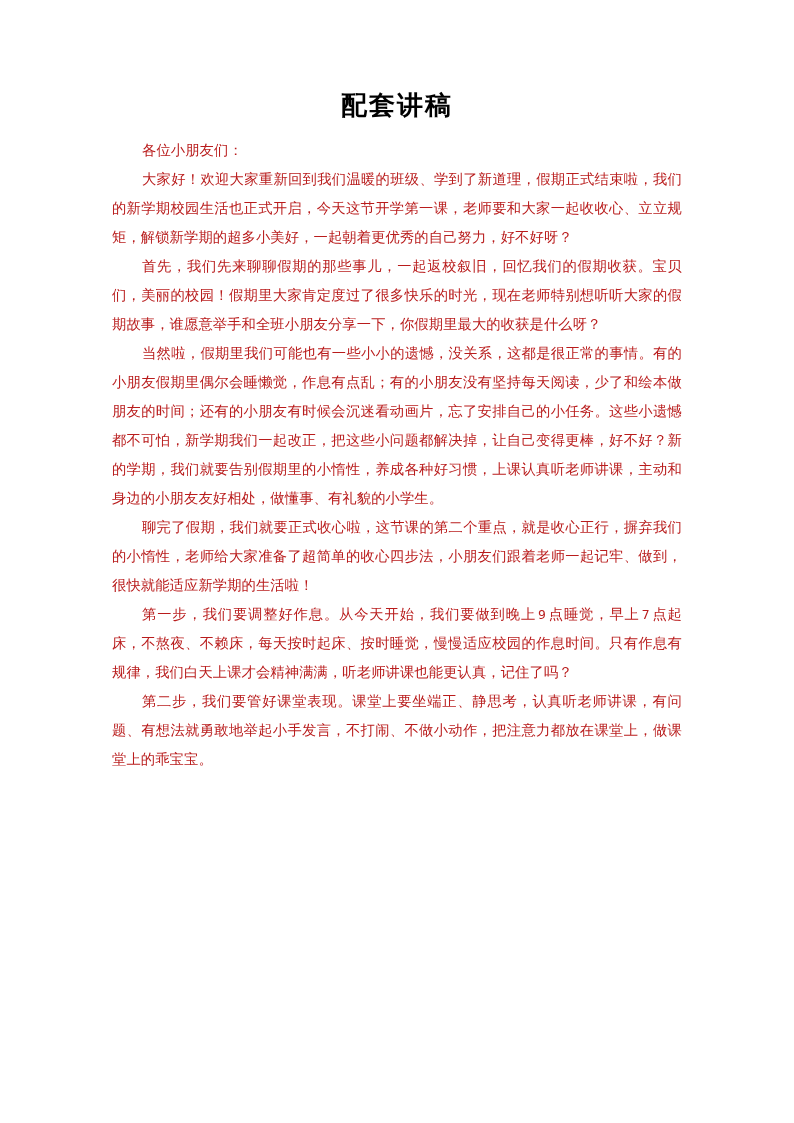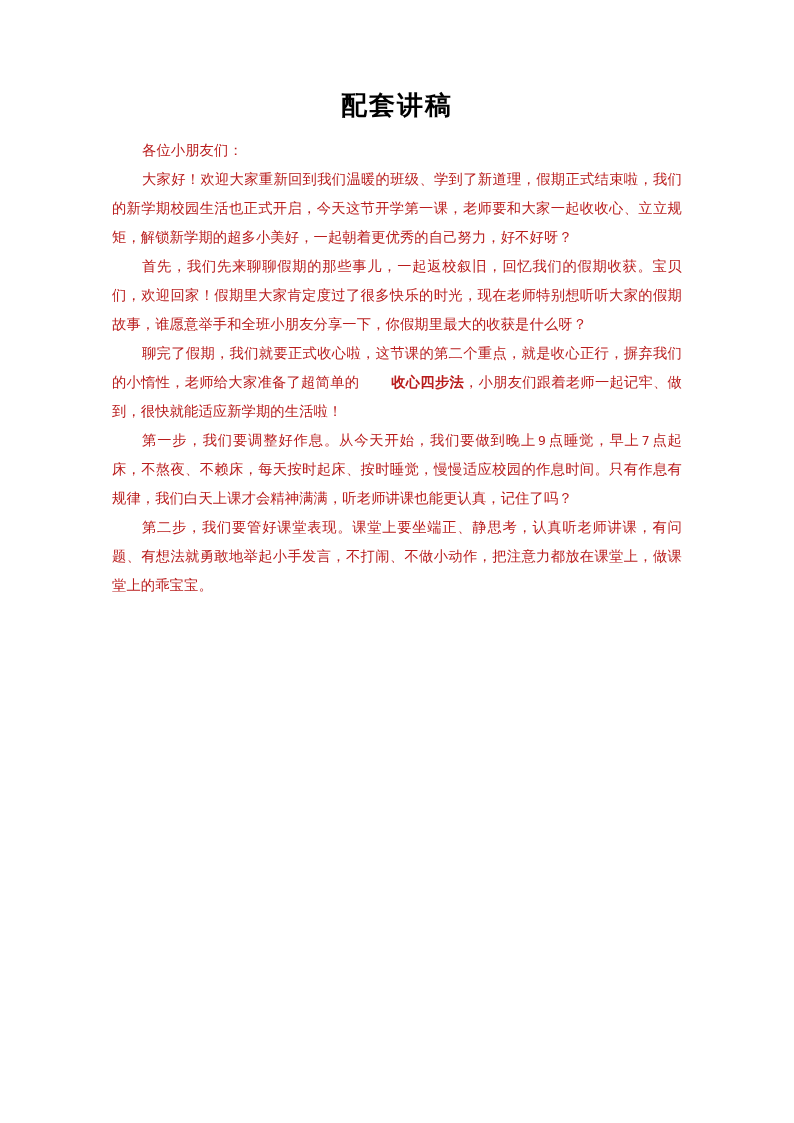--- a/index.html
+++ b/index.html
@@ -55,45 +55,45 @@
 
   .para.indent {
     text-indent: 30px;
   }
 
   .para.salutation {
     text-indent: 30px;
   }
 
   .emph {
-    font-weight: bold;
-    padding-left: 32px;
+    font-weight: normal;
   }
 
   .num {
     font-family: "DejaVu Sans Mono", "Liberation Mono", monospace;
     font-size: 13px;
     padding: 0 2px;
   }
 </style>
 </head>
 <body>
 
 <div class="page">
   <div class="doc-body">
 
     <h1 class="doc-title">配套讲稿</h1>
 
     <p class="para salutation">各位小朋友们：</p>
 
     <p class="para indent">大家好！欢迎大家重新回到我们温暖的班级、学到了新道理，假期正式结束啦，我们的新学期校园生活也正式开启，今天这节开学第一课，老师要和大家一起收收心、立立规矩，解锁新学期的超多小美好，一起朝着更优秀的自己努力，好不好呀？</p>
 
-    <p class="para indent">首先，我们先来聊聊假期的那些事儿，一起返校叙旧，回忆我们的假期收获。宝贝们，欢迎回家！假期里大家肯定度过了很多快乐的时光，现在老师特别想听听大家的假期故事，谁愿意举手和全班小朋友分享一下，你假期里最大的收获是什么呀？</p>
+    <p class="para indent">首先，我们先来聊聊假期的那些事儿，一起返校叙旧，回忆我们的假期收获。宝贝们，美丽的校园！假期里大家肯定度过了很多快乐的时光，现在老师特别想听听大家的假期故事，谁愿意举手和全班小朋友分享一下，你假期里最大的收获是什么呀？</p>
 
 
+    <p class="para indent">当然啦，假期里我们可能也有一些小小的遗憾，没关系，这都是很正常的事情。有的小朋友假期里偶尔会睡懒觉，作息有点乱；有的小朋友没有坚持每天阅读，少了和绘本做朋友的时间；还有的小朋友有时候会沉迷看动画片，忘了安排自己的小任务。这些小遗憾都不可怕，新学期我们一起改正，把这些小问题都解决掉，让自己变得更棒，好不好？新的学期，我们就要告别假期里的小惰性，养成各种好习惯，上课认真听老师讲课，主动和身边的小朋友友好相处，做懂事、有礼貌的小学生。</p>
 
     <p class="para indent">聊完了假期，我们就要正式收心啦，这节课的第二个重点，就是收心正行，摒弃我们的小惰性，老师给大家准备了超简单的<span class="emph">收心四步法</span>，小朋友们跟着老师一起记牢、做到，很快就能适应新学期的生活啦！</p>
 
     <p class="para indent">第一步，我们要调整好作息。从今天开始，我们要做到晚上<span class="num">9</span>点睡觉，早上<span class="num">7</span>点起床，不熬夜、不赖床，每天按时起床、按时睡觉，慢慢适应校园的作息时间。只有作息有规律，我们白天上课才会精神满满，听老师讲课也能更认真，记住了吗？</p>
 
     <p class="para indent">第二步，我们要管好课堂表现。课堂上要坐端正、静思考，认真听老师讲课，有问题、有想法就勇敢地举起小手发言，不打闹、不做小动作，把注意力都放在课堂上，做课堂上的乖宝宝。</p>
 
   </div>
 </div>
 

